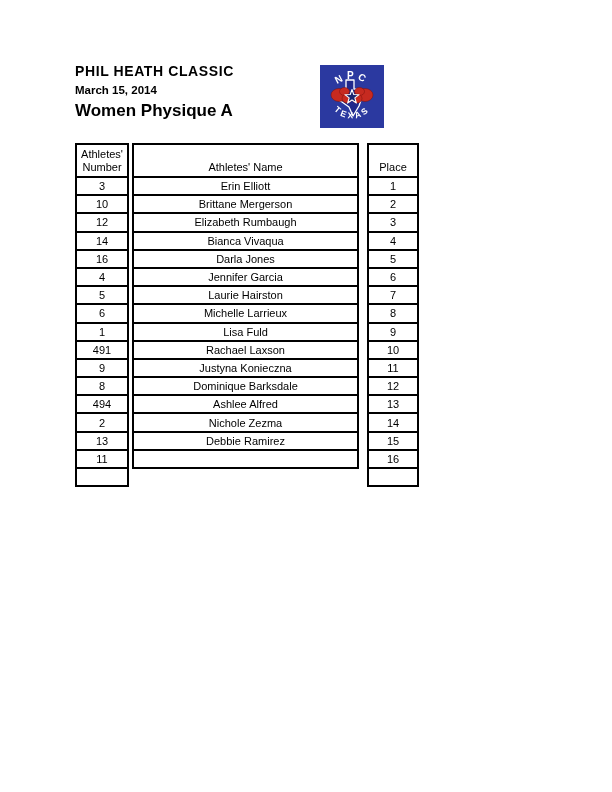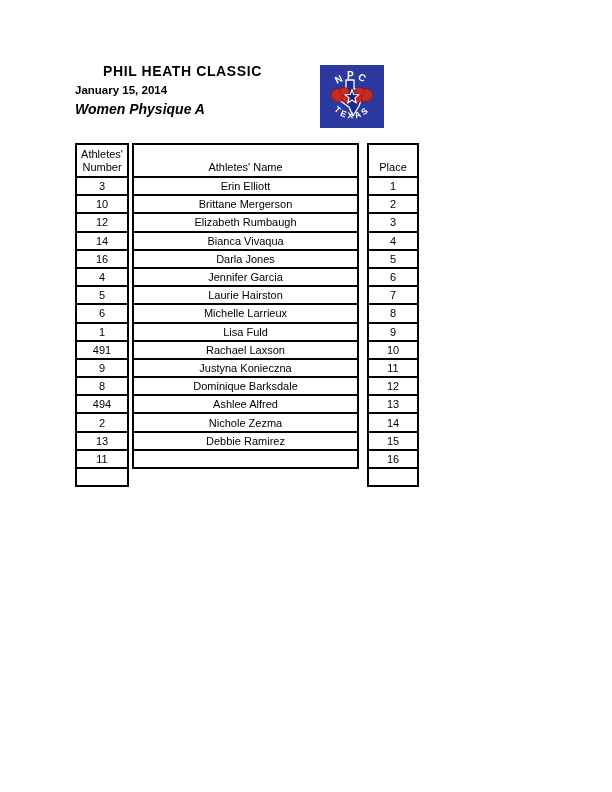--- a/index.html
+++ b/index.html
@@ -17,38 +17,36 @@
     overflow: hidden;
   }
   .report-title {
     position: absolute;
     left: 75px;
     top: 63px;
     font-size: 14px;
     font-weight: bold;
     letter-spacing: 0.6px;
     white-space: nowrap;
-    margin-left: 28px;
   }
   .report-date {
     position: absolute;
     left: 75px;
     top: 84px;
     font-size: 11.5px;
     font-weight: bold;
     white-space: nowrap;
   }
   .report-division {
     position: absolute;
     left: 75px;
     top: 101px;
-    font-size: 14px;
+    font-size: 17px;
     font-weight: bold;
     white-space: nowrap;
-    font-style: italic;
   }
   .logo {
     position: absolute;
     left: 320px;
     top: 65px;
     width: 64px;
     height: 63px;
   }
   .results-table {
     position: absolute;
@@ -94,21 +92,21 @@
     border-bottom: none;
     height: 16.2px;
   }
 </style>
 </head>
 <body>
 
 <div class="page">
 
   <div class="report-title">PHIL HEATH CLASSIC</div>
-  <div class="report-date">January 15, 2014</div>
+  <div class="report-date">March 15, 2014</div>
   <div class="report-division">Women Physique A</div>
 
   <svg class="logo" viewBox="0 0 64 63" xmlns="http://www.w3.org/2000/svg">
     <rect x="0" y="0" width="64" height="63" fill="#2B39A0"></rect>
     <defs>
       <path id="arcTop" d="M 13 25 A 22 22 0 0 1 51 25" fill="none"></path>
       <path id="arcBottom" d="M 11 41 A 24 24 0 0 0 53 41" fill="none"></path>
     </defs>
     <path d="M26 15 L34 15 L34 24 L45 25 L46 31 L41 35 L39 41 L33 51 L29 42 L22 37 L15 33 L21 30 L26 28 Z" fill="#20298C" stroke="#FFFFFF" stroke-width="1.3" stroke-linejoin="round"></path>
     <g fill="#C62A20" stroke="#7A100C" stroke-width="0.5">

